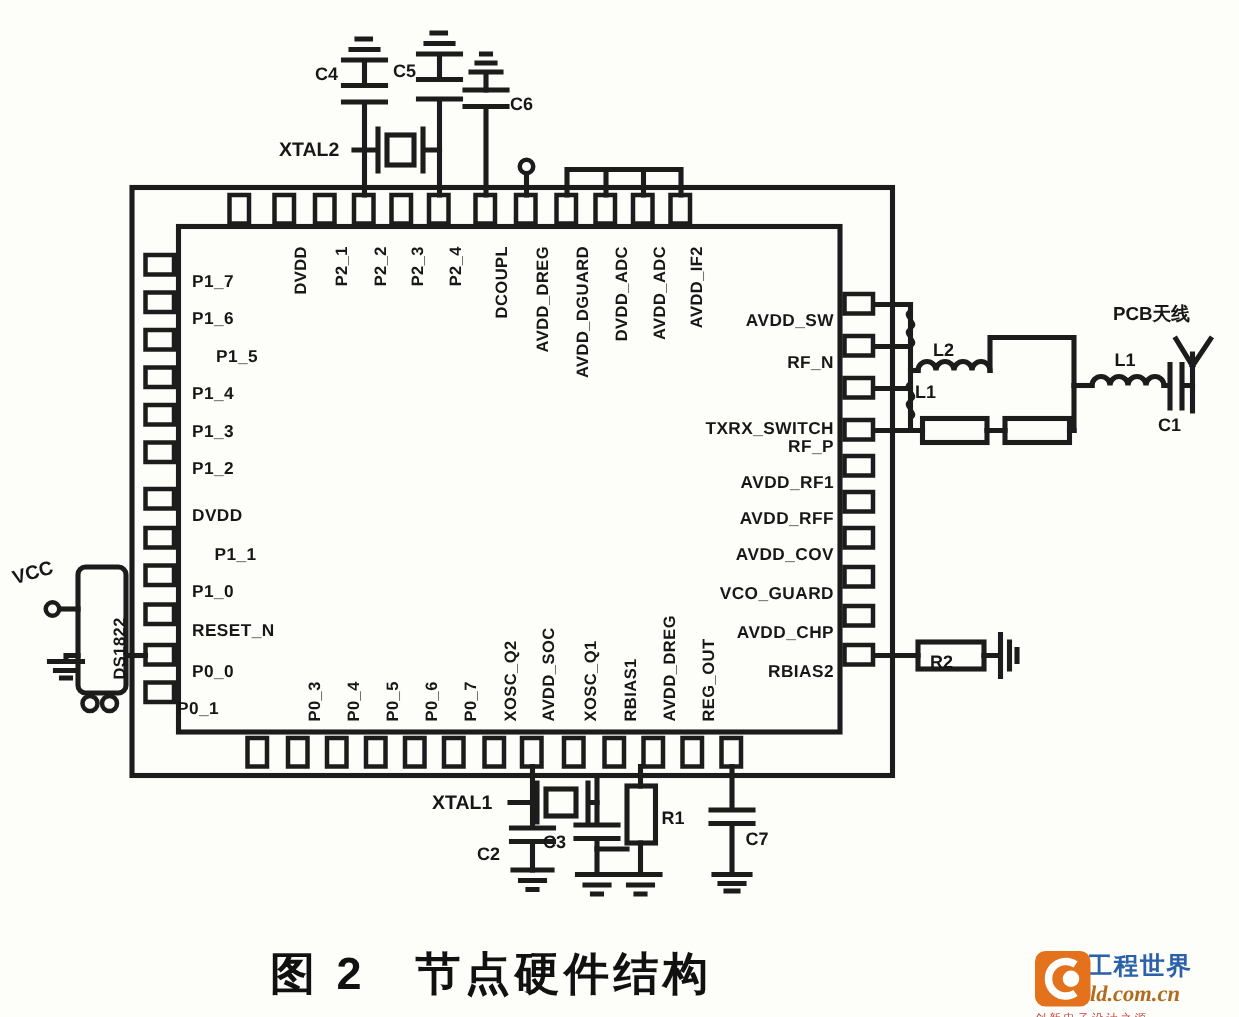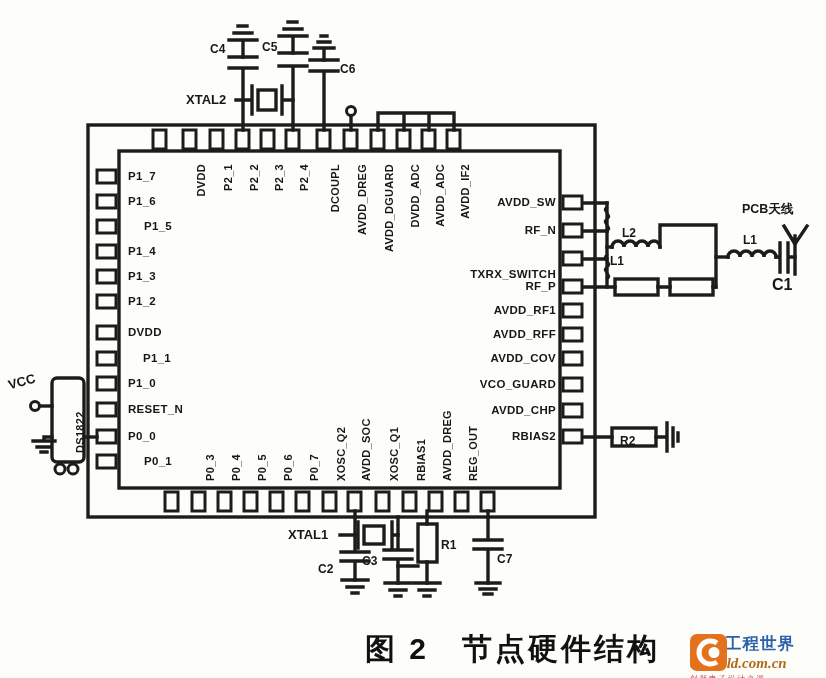--- a/index.html
+++ b/index.html
@@ -1,27 +1,27 @@
 <!DOCTYPE html>
 <html><head>
 <meta charset="utf-8">
 <style>
   html,body{margin:0;padding:0;background:#ffffff;}
   #stage{position:relative;width:826px;height:678px;background:#fdfdfa;overflow:hidden;
          font-family:"Liberation Sans",sans-serif;color:#161616;}
   svg{position:absolute;left:0;top:0;}
   .plabel{position:absolute;font:700 11.5px "Liberation Sans",sans-serif;letter-spacing:.3px;
-          white-space:nowrap;color:#171717;}
+          white-space:nowrap;color:#171717;margin-top:12px;}
   .r{text-align:right;}
   .vt{position:absolute;font:700 11px "Liberation Sans",sans-serif;letter-spacing:.3px;white-space:nowrap;
       transform-origin:0 0;transform:rotate(-90deg) translateX(-100%);color:#171717;}
   .vb{position:absolute;font:700 11px "Liberation Sans",sans-serif;letter-spacing:.3px;white-space:nowrap;
       transform-origin:0 0;transform:rotate(-90deg);color:#171717;}
   .clabel{position:absolute;font:700 12px "Liberation Sans",sans-serif;white-space:nowrap;color:#171717;}
-  .caption{position:absolute;left:180px;top:629px;width:480px;text-align:right;
+  .caption{position:absolute;left:180px;top:629px;width:480px;text-align:left;
            font:700 30px "Liberation Sans",sans-serif;letter-spacing:3px;color:#111;}
   .wm{position:absolute;left:690px;top:633px;display:flex;align-items:flex-start;gap:5px;}
   .wm .txt{display:flex;flex-direction:column;line-height:1.05;}
   .wm .brand{font:700 16.5px "Liberation Sans",sans-serif;color:#2b61a8;letter-spacing:1px;}
   .wm .dom{font:italic 700 15px "Liberation Serif",serif;color:#b26a1e;}
   .wm .slogan{font:400 7.5px "Liberation Sans",sans-serif;color:#c43b3b;letter-spacing:2px;margin-top:2px;}
 </style>
 </head>
 <body>
 
@@ -193,21 +193,21 @@
   <div class="plabel" style="left:128px;top:195px">P1_6</div>
   <div class="plabel" style="left:144px;top:220px">P1_5</div>
   <div class="plabel" style="left:128px;top:245px">P1_4</div>
   <div class="plabel" style="left:128px;top:270px">P1_3</div>
   <div class="plabel" style="left:128px;top:295px">P1_2</div>
   <div class="plabel" style="left:128px;top:326px">DVDD</div>
   <div class="plabel" style="left:143px;top:352px">P1_1</div>
   <div class="plabel" style="left:128px;top:377px">P1_0</div>
   <div class="plabel" style="left:128px;top:403px">RESET_N</div>
   <div class="plabel" style="left:128px;top:430px">P0_0</div>
-  <div class="plabel" style="left:144px;top:455px">P0_1</div>
+  <div class="plabel" style="left:118px;top:455px">P0_1</div>
 
   <div class="vt" style="left:195px;top:164px">DVDD</div>
   <div class="vt" style="left:222px;top:164px">P2_1</div>
   <div class="vt" style="left:248px;top:164px">P2_2</div>
   <div class="vt" style="left:273px;top:164px">P2_3</div>
   <div class="vt" style="left:298px;top:164px">P2_4</div>
   <div class="vt" style="left:329px;top:164px">DCOUPL</div>
   <div class="vt" style="left:356px;top:164px">AVDD_DREG</div>
   <div class="vt" style="left:383px;top:164px">AVDD_DGUARD</div>
   <div class="vt" style="left:409px;top:164px">DVDD_ADC</div>
@@ -241,21 +241,21 @@
   <div class="clabel" style="left:262px;top:40px">C5</div>
   <div class="clabel" style="left:340px;top:62px">C6</div>
   <div class="clabel" style="left:186px;top:92px;font-size:13px">XTAL2</div>
 
   <div class="clabel" style="left:8px;top:374px;font-size:13px;transform:rotate(-16deg)">VCC</div>
   <div class="vb" style="left:73.5px;top:453px">DS1822</div>
 
   <div class="clabel" style="left:622px;top:226px">L2</div>
   <div class="clabel" style="left:610px;top:254px">L1</div>
   <div class="clabel" style="left:743px;top:233px">L1</div>
-  <div class="clabel" style="left:772px;top:276px;font-size:16px">C1</div>
+  <div class="clabel" style="left:772px;top:276px;font-size:12px">C1</div>
   <div class="clabel" style="left:742px;top:201px;font-size:12.5px">PCB天线</div>
   <div class="clabel" style="left:620px;top:434px">R2</div>
 
   <div class="clabel" style="left:288px;top:527px;font-size:13px">XTAL1</div>
   <div class="clabel" style="left:318px;top:562px">C2</div>
   <div class="clabel" style="left:362px;top:554px">C3</div>
   <div class="clabel" style="left:441px;top:538px">R1</div>
   <div class="clabel" style="left:497px;top:552px">C7</div>
 
   <div class="caption">图 2　节点硬件结构</div>

